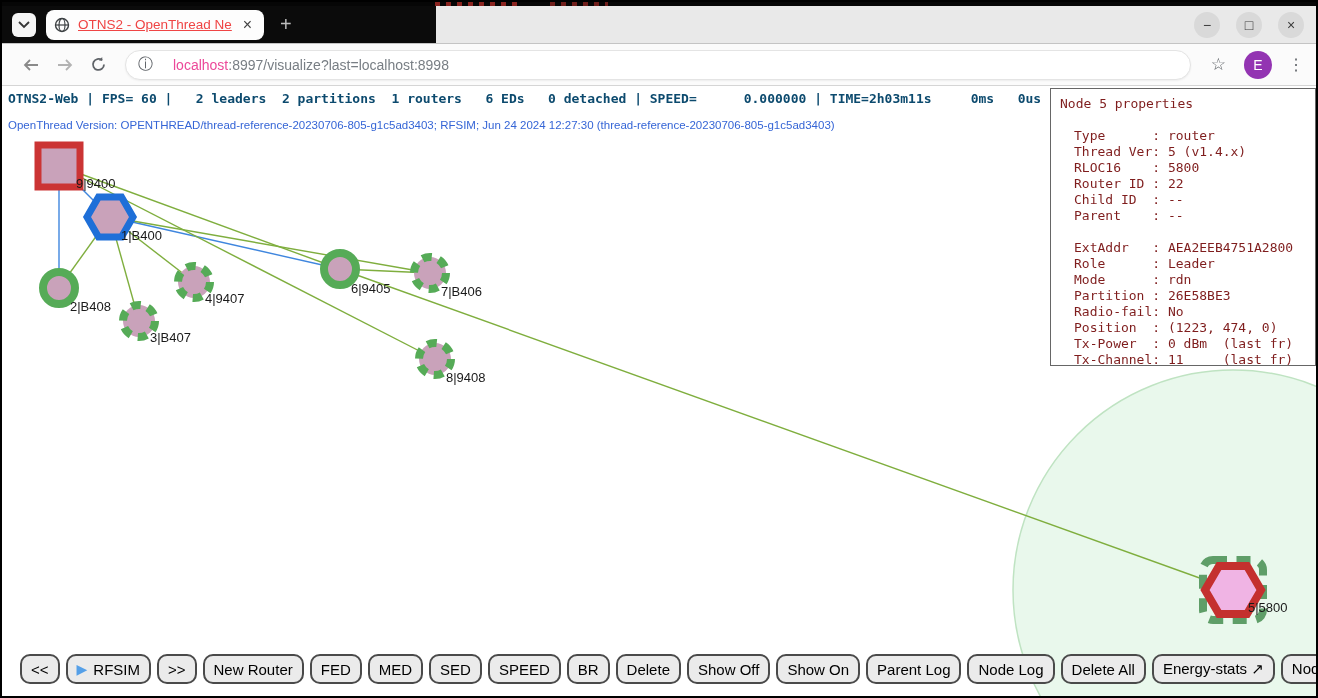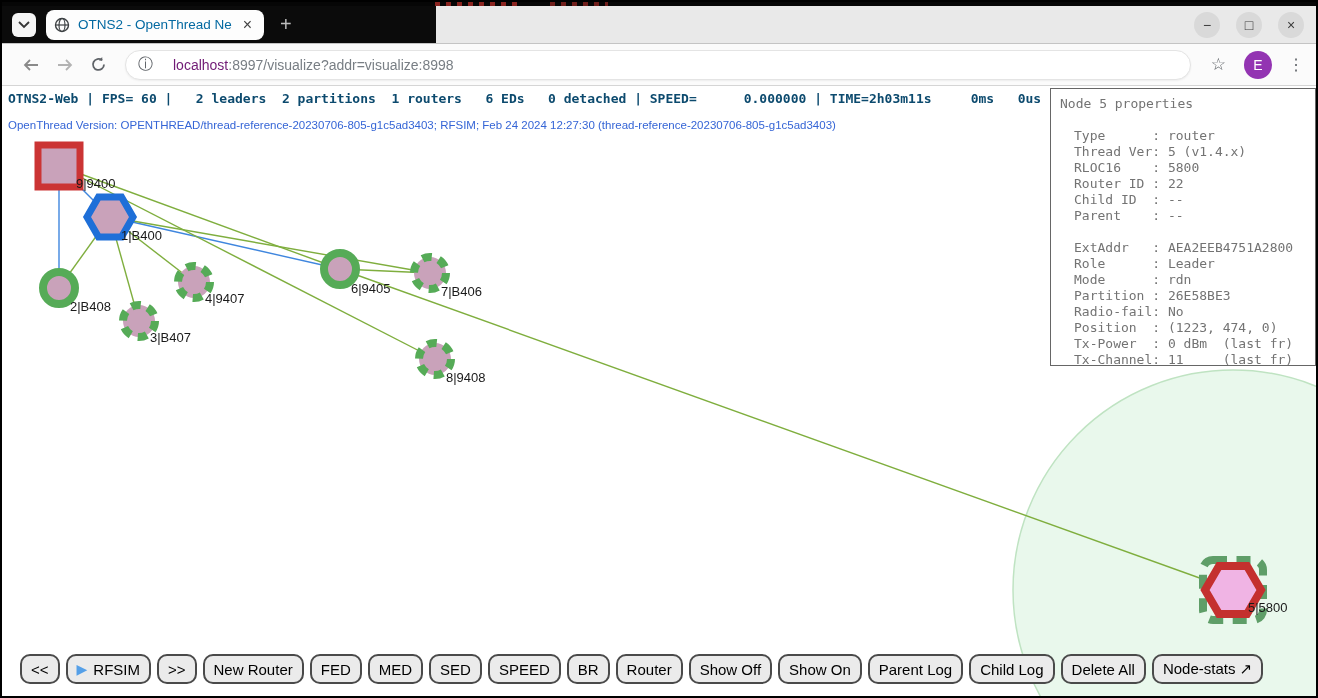--- a/index.html
+++ b/index.html
@@ -8,44 +8,44 @@
 
   
   .top-edge { height: 4px; background: #060606; position: relative; }
   .artifact { position: absolute; top: 0; height: 4px; background: repeating-linear-gradient(90deg, #8a2420 0 5px, transparent 5px 11px); }
   .a1 { left: 433px; width: 84px; }
   .a2 { left: 548px; width: 58px; opacity: .8; }
   .titlebar { height: 38px; background: #e9e9e9; border-bottom: 1px solid #c4c4c4; position: relative; display: flex; align-items: center; }
   .tabzone { position: absolute; left: 0; top: 0; bottom: 0; width: 434px; background: #0b0b0b; display: flex; align-items: center; }
   .tab-search { width: 24px; height: 24px; margin-left: 10px; background: #f5f5f5; border-radius: 6px; display: flex; align-items: center; justify-content: center; }
   .tab { width: 218px; height: 30px; margin-left: 10px; background: #fdfdfd; border-radius: 8px; display: flex; align-items: center; padding: 0 8px; }
-  .tab-title { flex: 1; font-size: 13.5px; color: #0369a1; white-space: nowrap; overflow: hidden; margin-left: 8px; }
+  .tab-title { flex: 1; font-size: 13.5px; color: #ef4444; white-space: nowrap; overflow: hidden; margin-left: 8px; text-decoration: underline; }
   .tab-close { color: #444; font-size: 16px; padding: 0 4px; }
   .new-tab { color: #bdbdbd; font-size: 20px; margin-left: 16px; }
   .win-controls { position: absolute; right: 12px; top: 0; bottom: 0; display: flex; align-items: center; gap: 16px; }
   .wc { width: 26px; height: 26px; border-radius: 50%; background: #d9d9d9; color: #3a3a3a; display: flex; align-items: center; justify-content: center; font-size: 14px; }
 
   
   .navbar { height: 42px; background: #fbfbfb; border-bottom: 1px solid #d5d5d5; display: flex; align-items: center; padding: 0 12px; }
   .nav-ic { margin: 0 8px; display: flex; align-items: center; }
   .omnibox { flex: 1; height: 30px; background: #fff; border: 1px solid #e4e4e4; box-shadow: 0 1px 2px rgba(0,0,0,.06); border-radius: 15px; display: flex; align-items: center; padding: 0 12px; margin: 0 10px; }
   .info-icon { color: #5f6368; font-size: 15px; margin-right: 9px; }
   .url { font-size: 14px; white-space: nowrap; }
-  .url .host { color: #701a75; padding-left: 11px; }
+  .url .host { color: #ec4899; padding-left: 11px; }
   .url .rest { color: #787e84; }
   .star { color: #5f6368; font-size: 17px; margin: 0 10px; }
   .avatar { width: 28px; height: 28px; border-radius: 50%; background: #9334b2; color: #fff; font-size: 14px; display: flex; align-items: center; justify-content: center; margin: 0 8px; }
   .kebab { color: #5f6368; font-size: 16px; margin-left: 8px; }
 
   
   .page { position: relative; width: 1314px; height: 610px; background: #fff; }
   .canvas { position: absolute; inset: 0; }
   .statusline { position: absolute; top: 5px; left: 6px; font: bold 13px "DejaVu Sans Mono", monospace; color: #0c4a6e; white-space: pre; }
   .versionline { position: absolute; top: 33px; left: 6px; font-size: 11.5px; color: #3565d6; white-space: pre; }
-  .panel { position: absolute; top: 2px; left: 1048px; width: 266px; height: 278px; background: #fff; border: 1px solid #666; padding: 7px 9px; font: 13px/16px "DejaVu Sans Mono", monospace; color: #737373; }
+  .panel { position: absolute; top: 2px; left: 1048px; width: 266px; height: 278px; background: #fff; border: 1px solid #666; padding: 7px 9px; font: 13px/16px "DejaVu Sans Mono", monospace; color: #7f1d1d; }
   .panel-title { margin-bottom: 16px; }
   .panel-body { white-space: pre; margin: 14px; font: inherit; }
 
   
   .toolbarrow { position: absolute; left: 18px; bottom: 12px; display: flex; gap: 6px; }
   .tb-btn { display: flex; align-items: center; background: #ebebeb; border: 2px solid #4a4a4a; border-radius: 10px; padding: 4px 9px; font-family: "Liberation Sans", sans-serif; font-size: 15px; color: #000; white-space: nowrap; }
   .play-ic { color: #55a0e8; font-size: 14px; margin-right: 6px; }
 
   text.nlabel { font-family: "Liberation Sans", sans-serif; font-size: 13px; fill: #1a1a1a; }
 </style>
@@ -96,21 +96,21 @@
         </svg>
     </span>
     <span class="nav-ic">
       <svg width="17" height="17" viewBox="0 0 17 17">
           <path d="M14 8.5 a5.5 5.5 0 1 1 -2 -4.3" fill="none" stroke="#5f6368" stroke-width="1.8"></path>
           <path d="M12.2 1 L12.4 4.6 L8.8 4.4 Z" fill="#5f6368"></path>
         </svg>
     </span>
     <div class="omnibox">
       <span class="info-icon">ⓘ</span>
-      <span class="url"><span class="host">localhost</span><span class="rest">:8997/visualize?addr=visualize:8998</span></span>
+      <span class="url"><span class="host">localhost</span><span class="rest">:8997/visualize?last=localhost:8998</span></span>
     </div>
     <span class="star">☆</span>
     <div class="avatar">E</div>
     <span class="kebab">⋮</span>
   </div>
 
   <div class="page">
 
     <svg class="canvas" viewBox="0 0 1314 610">
 
@@ -171,21 +171,21 @@
       </g>
 
       <g>
         <rect x="1201" y="474" width="60" height="60" rx="10" fill="none" stroke="#5f9e68" stroke-width="8" stroke-dasharray="14 9.5"></rect>
         <polygon points="1203,504 1217,480 1245,480 1259,504 1245,528 1217,528" fill="#f0b4e4" stroke="#c4302e" stroke-width="8"></polygon>
         <text class="nlabel" x="1246" y="526">5|5800</text>
       </g>
     </svg>
 
     <div class="statusline">OTNS2-Web | FPS= 60 |   2 leaders  2 partitions  1 routers   6 EDs   0 detached | SPEED=      0.000000 | TIME=2h03m11s     0ms   0us</div>
-    <div class="versionline">OpenThread Version: OPENTHREAD/thread-reference-20230706-805-g1c5ad3403; RFSIM; Feb 24 2024 12:27:30 (thread-reference-20230706-805-g1c5ad3403)</div>
+    <div class="versionline">OpenThread Version: OPENTHREAD/thread-reference-20230706-805-g1c5ad3403; RFSIM; Jun 24 2024 12:27:30 (thread-reference-20230706-805-g1c5ad3403)</div>
 
     <div class="panel">
       <div class="panel-title">Node 5 properties</div>
       <pre class="panel-body">Type      : router
 Thread Ver: 5 (v1.4.x)
 RLOC16    : 5800
 Router ID : 22
 Child ID  : --
 Parent    : --
 
@@ -205,23 +205,24 @@
           <span class="play-ic">▶</span>
           <span>RFSIM</span>
         </button>
       <button class="tb-btn">&gt;&gt;</button>
       <button class="tb-btn">New Router</button>
       <button class="tb-btn">FED</button>
       <button class="tb-btn">MED</button>
       <button class="tb-btn">SED</button>
       <button class="tb-btn">SPEED</button>
       <button class="tb-btn">BR</button>
-      <button class="tb-btn">Router</button>
+      <button class="tb-btn">Delete</button>
       <button class="tb-btn">Show Off</button>
       <button class="tb-btn">Show On</button>
       <button class="tb-btn">Parent Log</button>
-      <button class="tb-btn">Child Log</button>
+      <button class="tb-btn">Node Log</button>
       <button class="tb-btn">Delete All</button>
+      <button class="tb-btn">Energy-stats ↗</button>
       <button class="tb-btn">Node-stats ↗</button>
     </div>
 
   </div>
 </div>
 
 </body></html>

